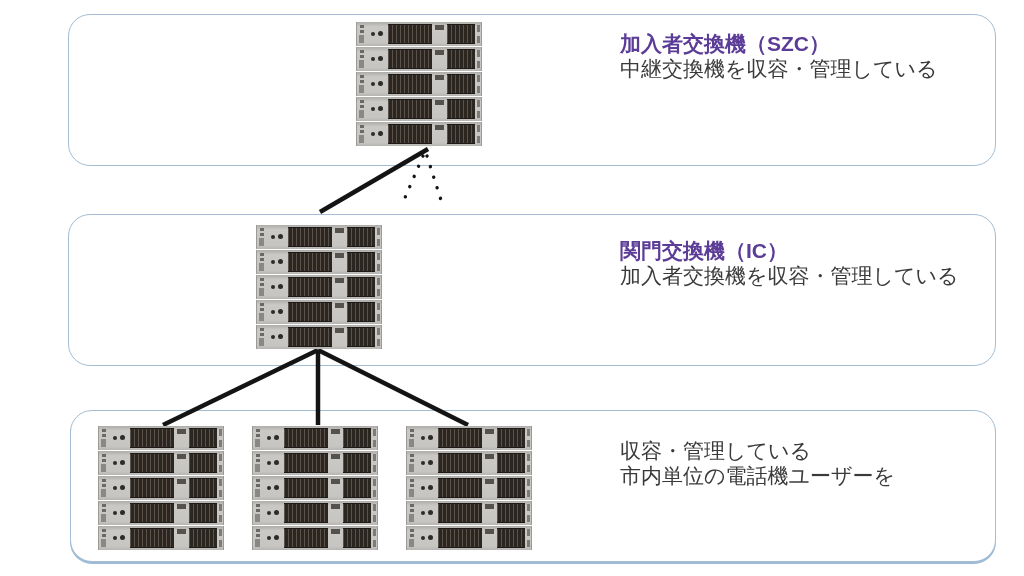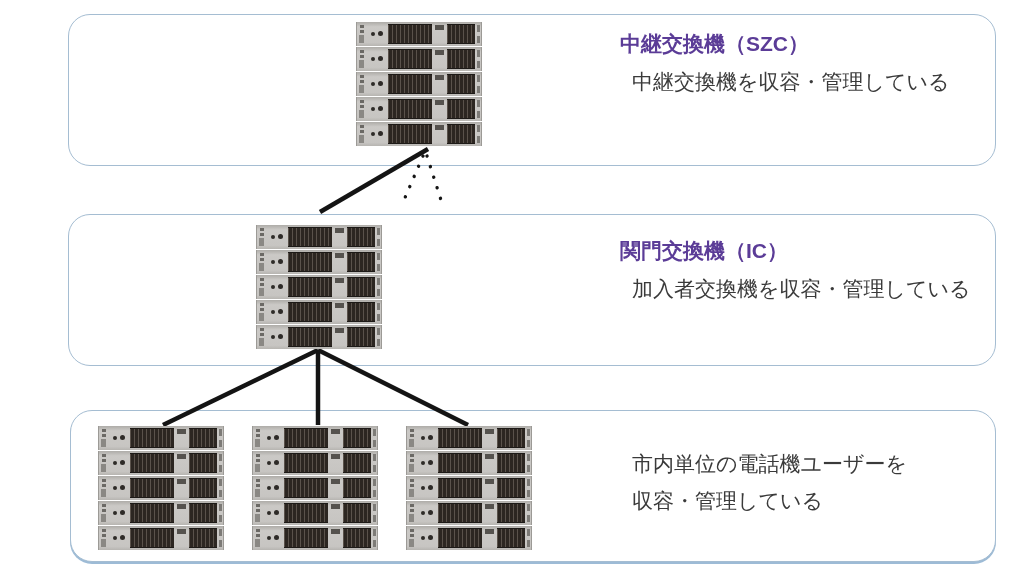--- a/index.html
+++ b/index.html
@@ -15,21 +15,21 @@
     border:1.6px solid #a5bdd2;border-radius:22px;
     z-index:1;box-sizing:border-box;
   }
   #box-szc{left:68px;top:14px;width:928px;height:152px;}
   #box-ic {left:68px;top:214px;width:928px;height:152px;}
   #box-gc {left:70px;top:410px;width:926px;height:152px;box-shadow:0 2px 0 0 #9dbbd6;}
 
   
   .text-block{position:absolute;z-index:3;white-space:nowrap;}
   .text-block h2{margin:0;font-size:21px;line-height:26px;font-weight:bold;color:#5b3c97;}
-  .text-block p{margin:12px;font-size:21px;line-height:25px;color:#3a3a3a;}
+  .text-block p{margin:0;font-size:21px;line-height:25px;color:#3a3a3a;font-family:Liberation Serif, serif;}
   #text-szc{left:620px;top:31px;}
   #text-ic {left:620px;top:238px;}
   #text-gc {left:620px;top:439px;}
 
   
   svg.overlay{position:absolute;left:0;top:0;z-index:5;pointer-events:none;}
   .conn{stroke:#141414;stroke-width:4.5;}
   .conn-dot{stroke:#141414;stroke-width:3.4;stroke-dasharray:0.1 11;stroke-linecap:round;fill:none;}
 
   
@@ -385,25 +385,25 @@
         <i class="d2"></i>
         <i class="bay b1"></i>
         <i class="slot"></i>
         <i class="bay b2"></i>
         <i class="r1"></i>
         <i class="r2"></i>
       </div>
     </div>
 
   <div class="text-block" id="text-szc">
-    <h2>中継交換機（SZC）</h2>
+    <h2>加入者交換機（SZC）</h2>
     <p>中継交換機を収容・管理している</p>
   </div>
   <div class="text-block" id="text-ic">
     <h2>関門交換機（IC）</h2>
     <p>加入者交換機を収容・管理している</p>
   </div>
   <div class="text-block" id="text-gc">
+    <p>収容・管理している</p>
     <p>市内単位の電話機ユーザーを</p>
-    <p>収容・管理している</p>
   </div>
 
 </div>
 
 </body></html>

